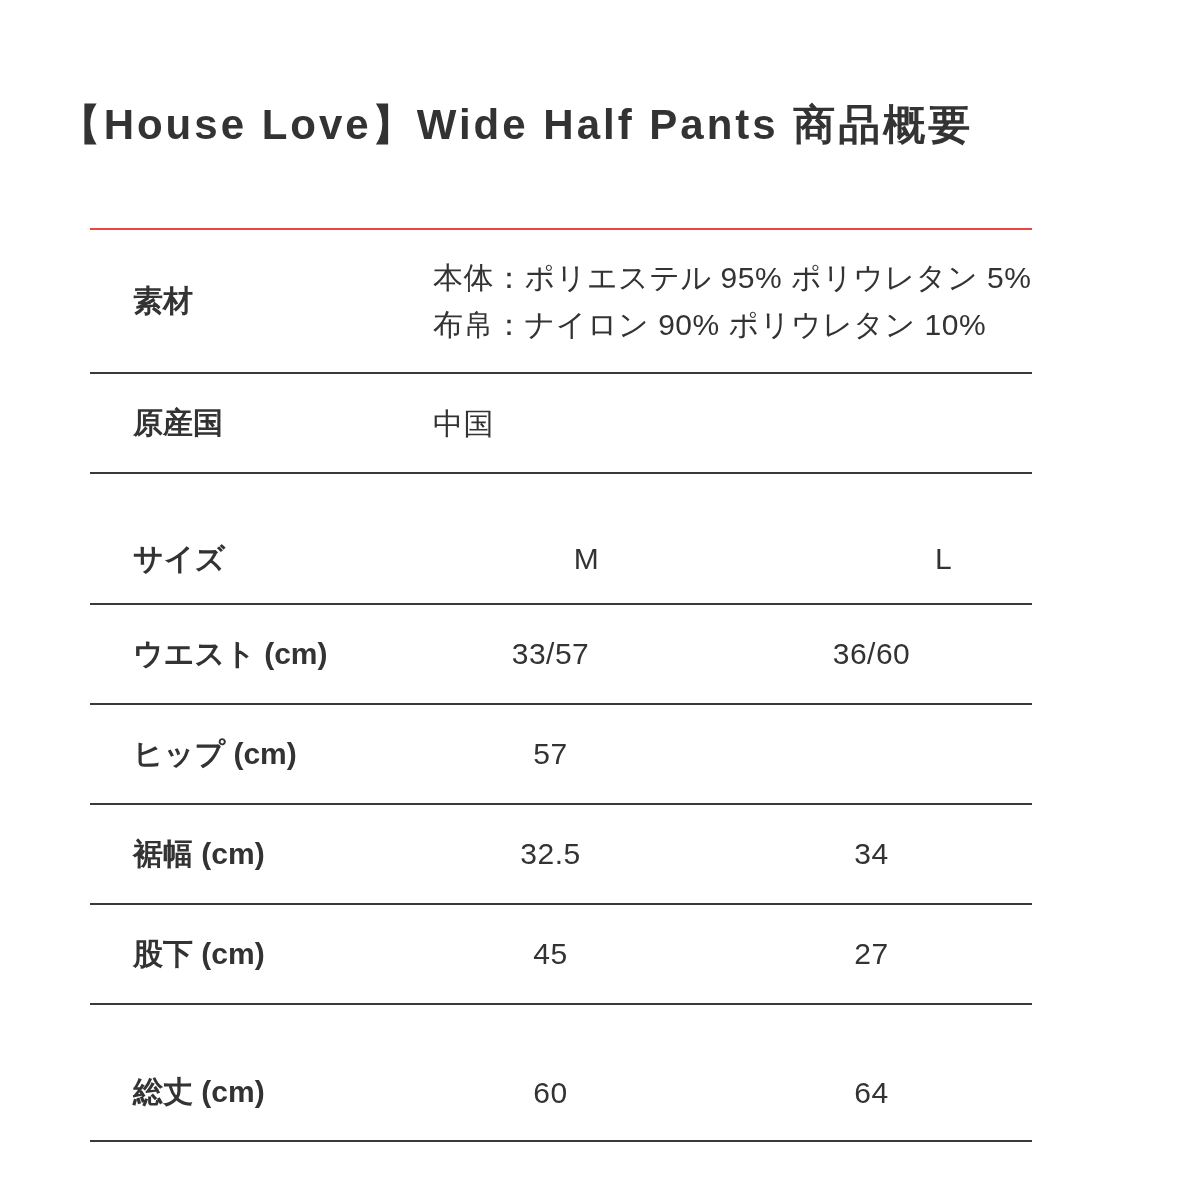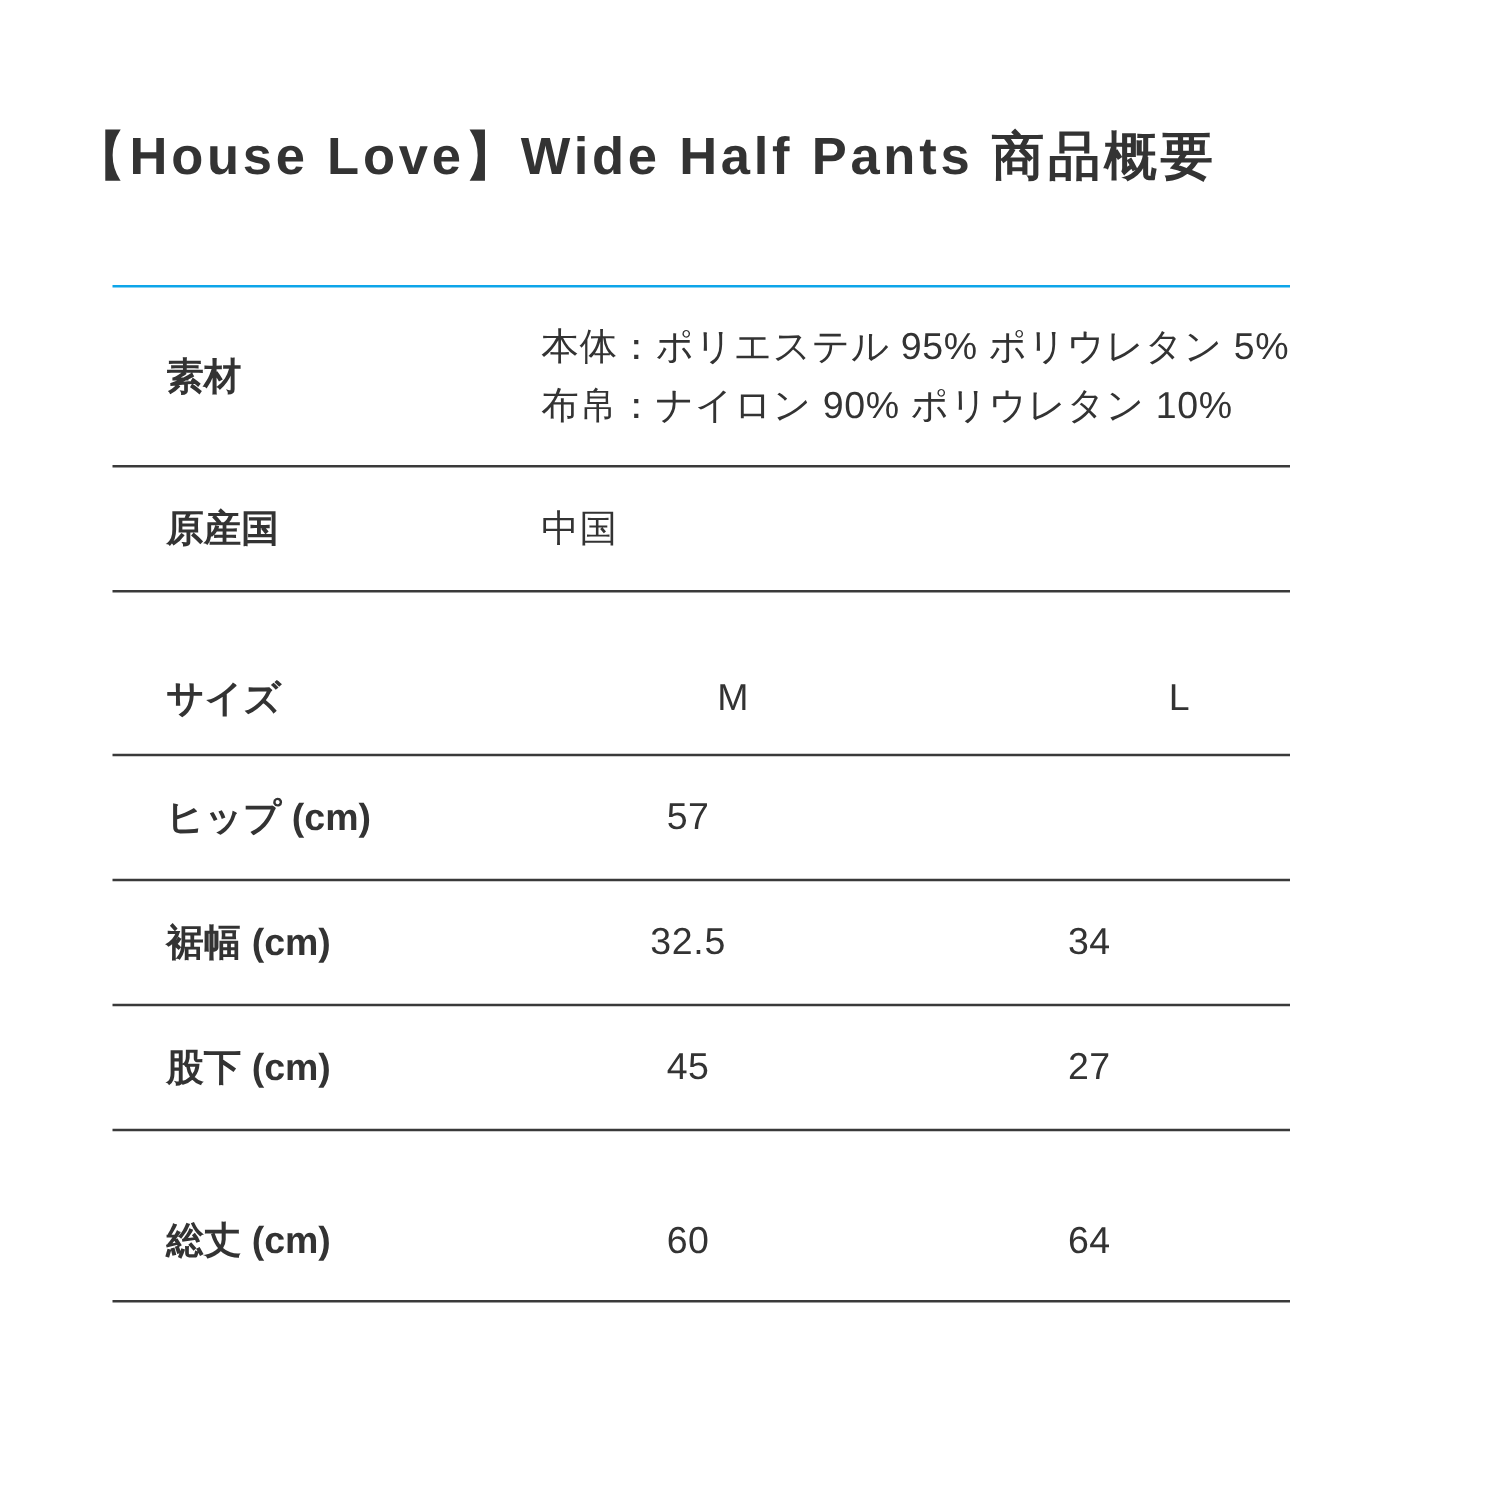--- a/index.html
+++ b/index.html
@@ -32,21 +32,21 @@
     white-space: nowrap;
   }
   .sheet {
     margin: 82px 97px 0 90px;
     width: 1013px;
     font-size: 30px;
     font-weight: 500;
   }
   
   .info-table {
-    border-top: 2px solid #0ea5e9;
+    border-top: 2px solid #ef4444;
   }
   .irow {
     display: flex;
     align-items: center;
     border-bottom: 2px solid #3a3a3a;
   }
   .irow.row-material { height: 142px; }
   .irow.row-origin   { height: 98px;  }
   .ilabel {
     box-sizing: border-box;
@@ -112,20 +112,26 @@
 
     <section class="size-table">
 
       <div class="srow header">
         <div class="slabel">サイズ</div>
         <div class="scell">M</div>
         <div class="scell">L</div>
         <div></div>
       </div>
 
+      <div class="srow data">
+        <div class="slabel">ウエスト (cm)</div>
+        <div class="scell">33/57</div>
+        <div class="scell">36/60</div>
+        <div></div>
+      </div>
 
       <div class="srow data">
         <div class="slabel">ヒップ (cm)</div>
         <div class="scell">57</div>
         <div></div>
       </div>
 
       <div class="srow data">
         <div class="slabel">裾幅 (cm)</div>
         <div class="scell">32.5</div>

